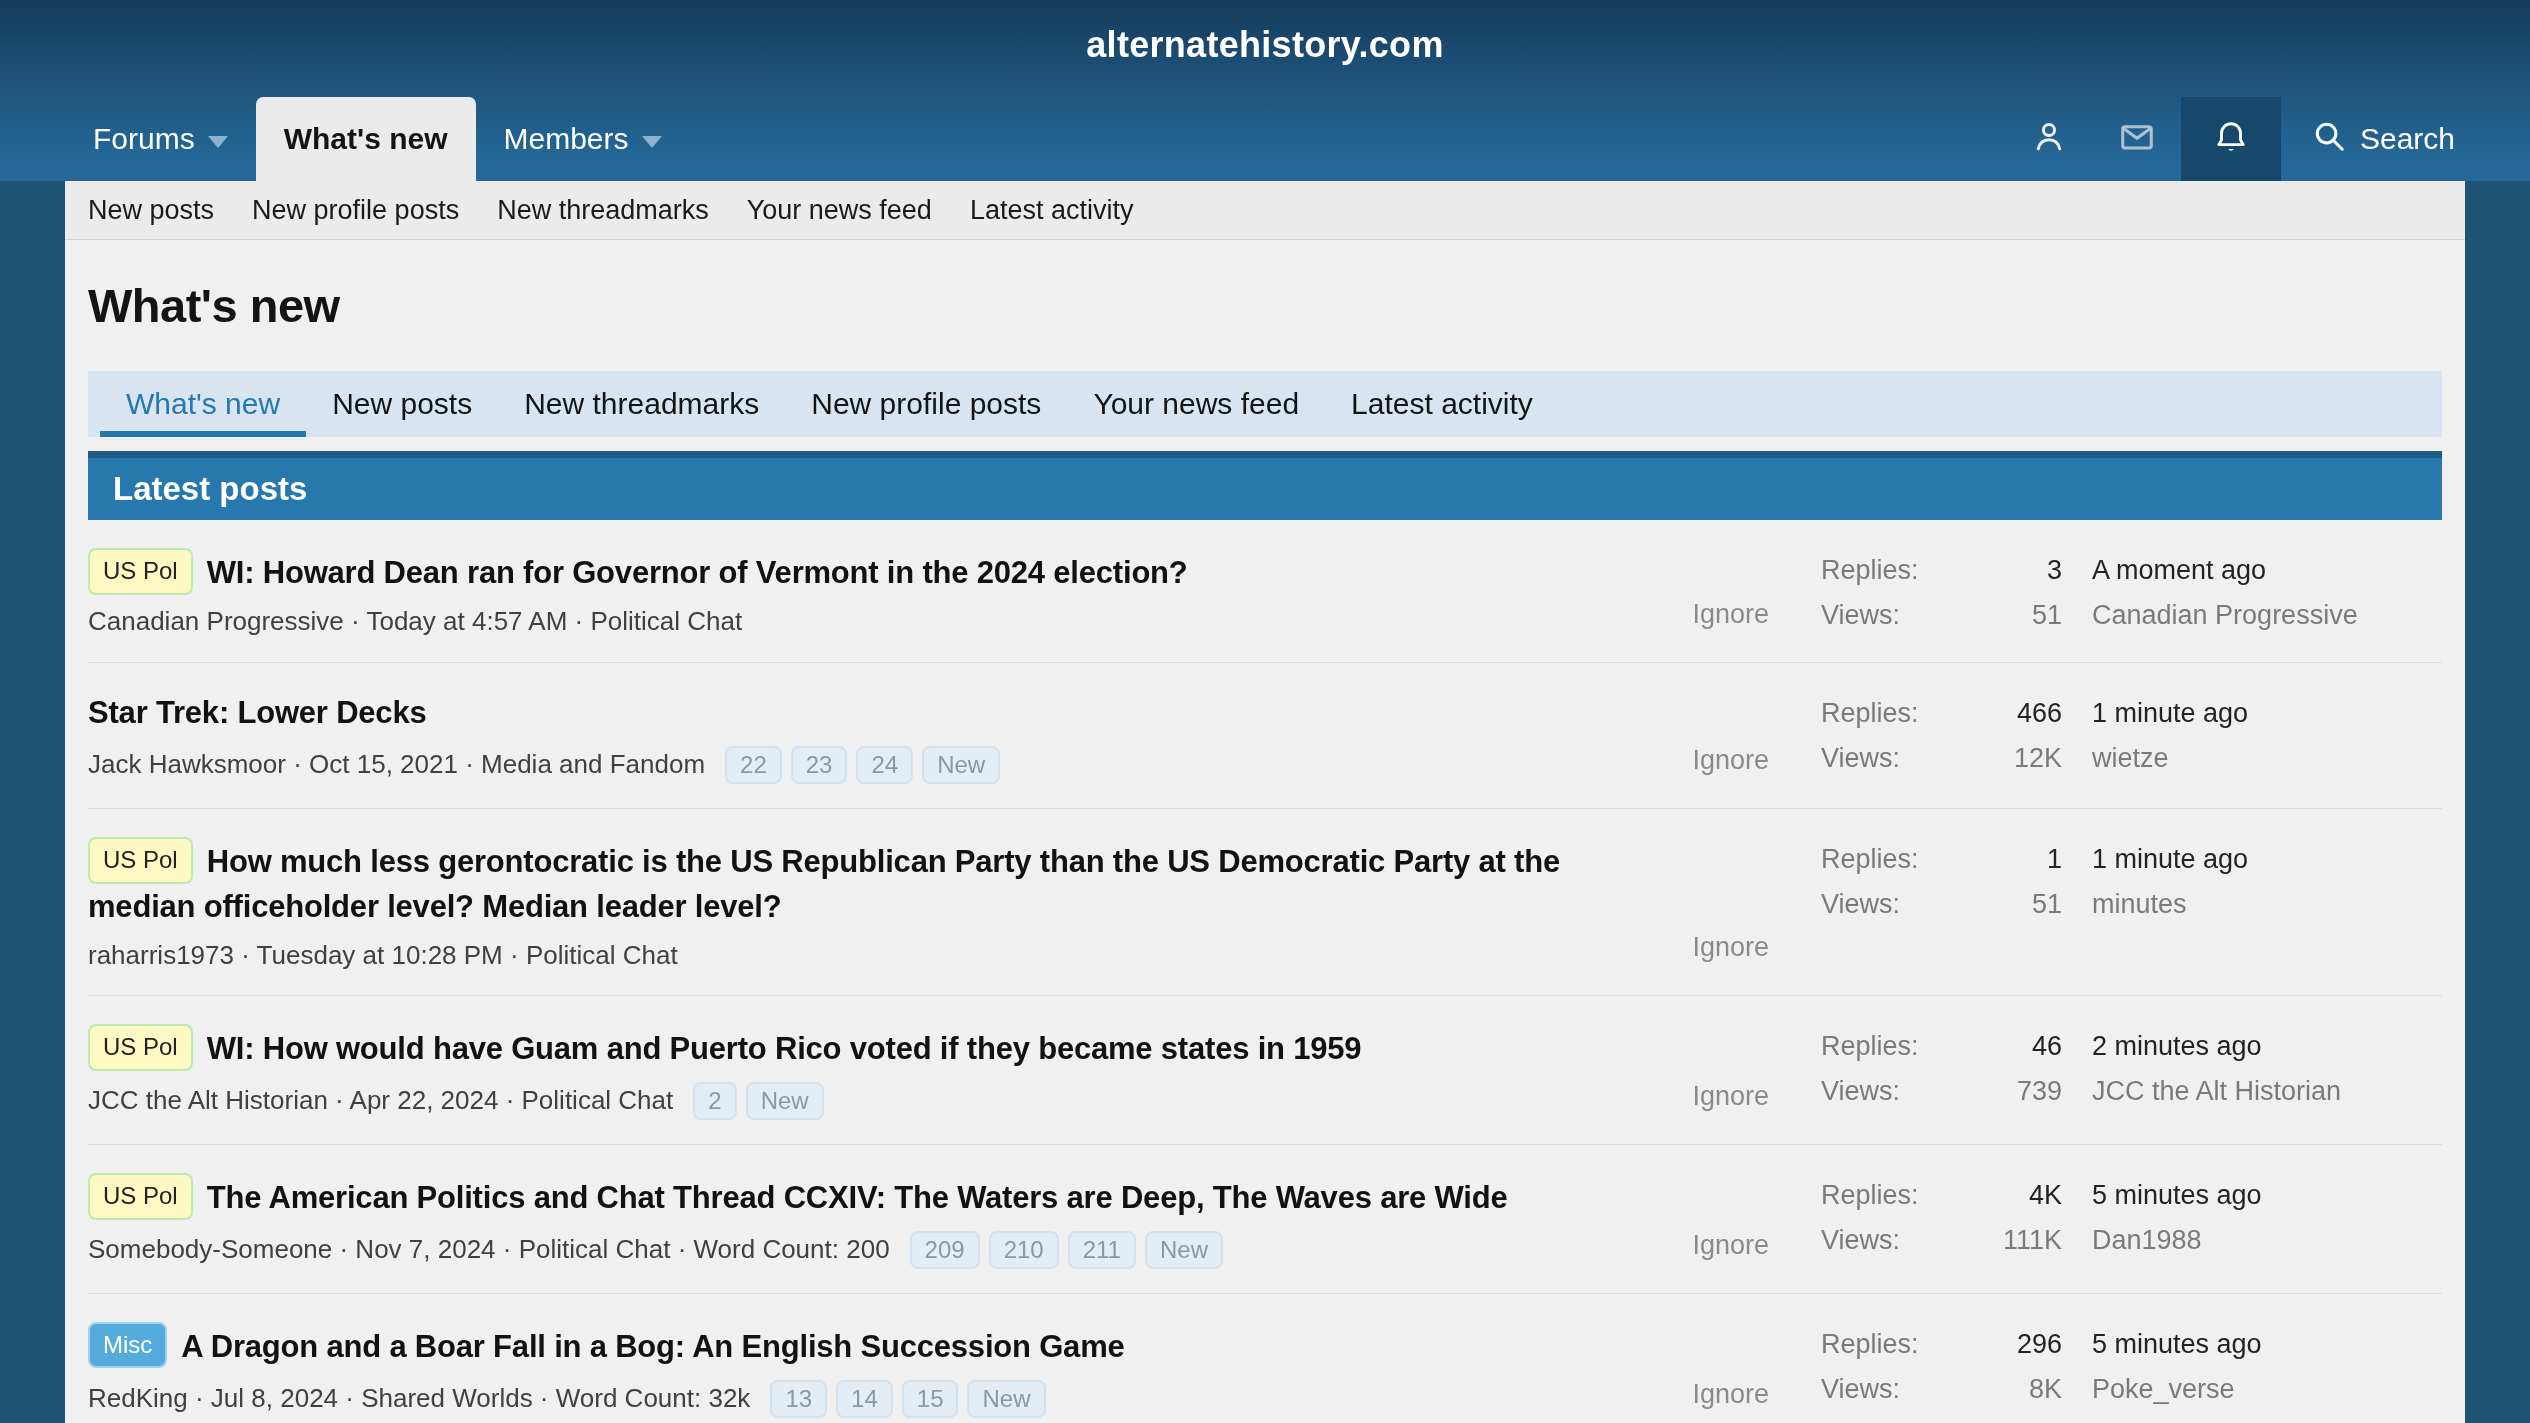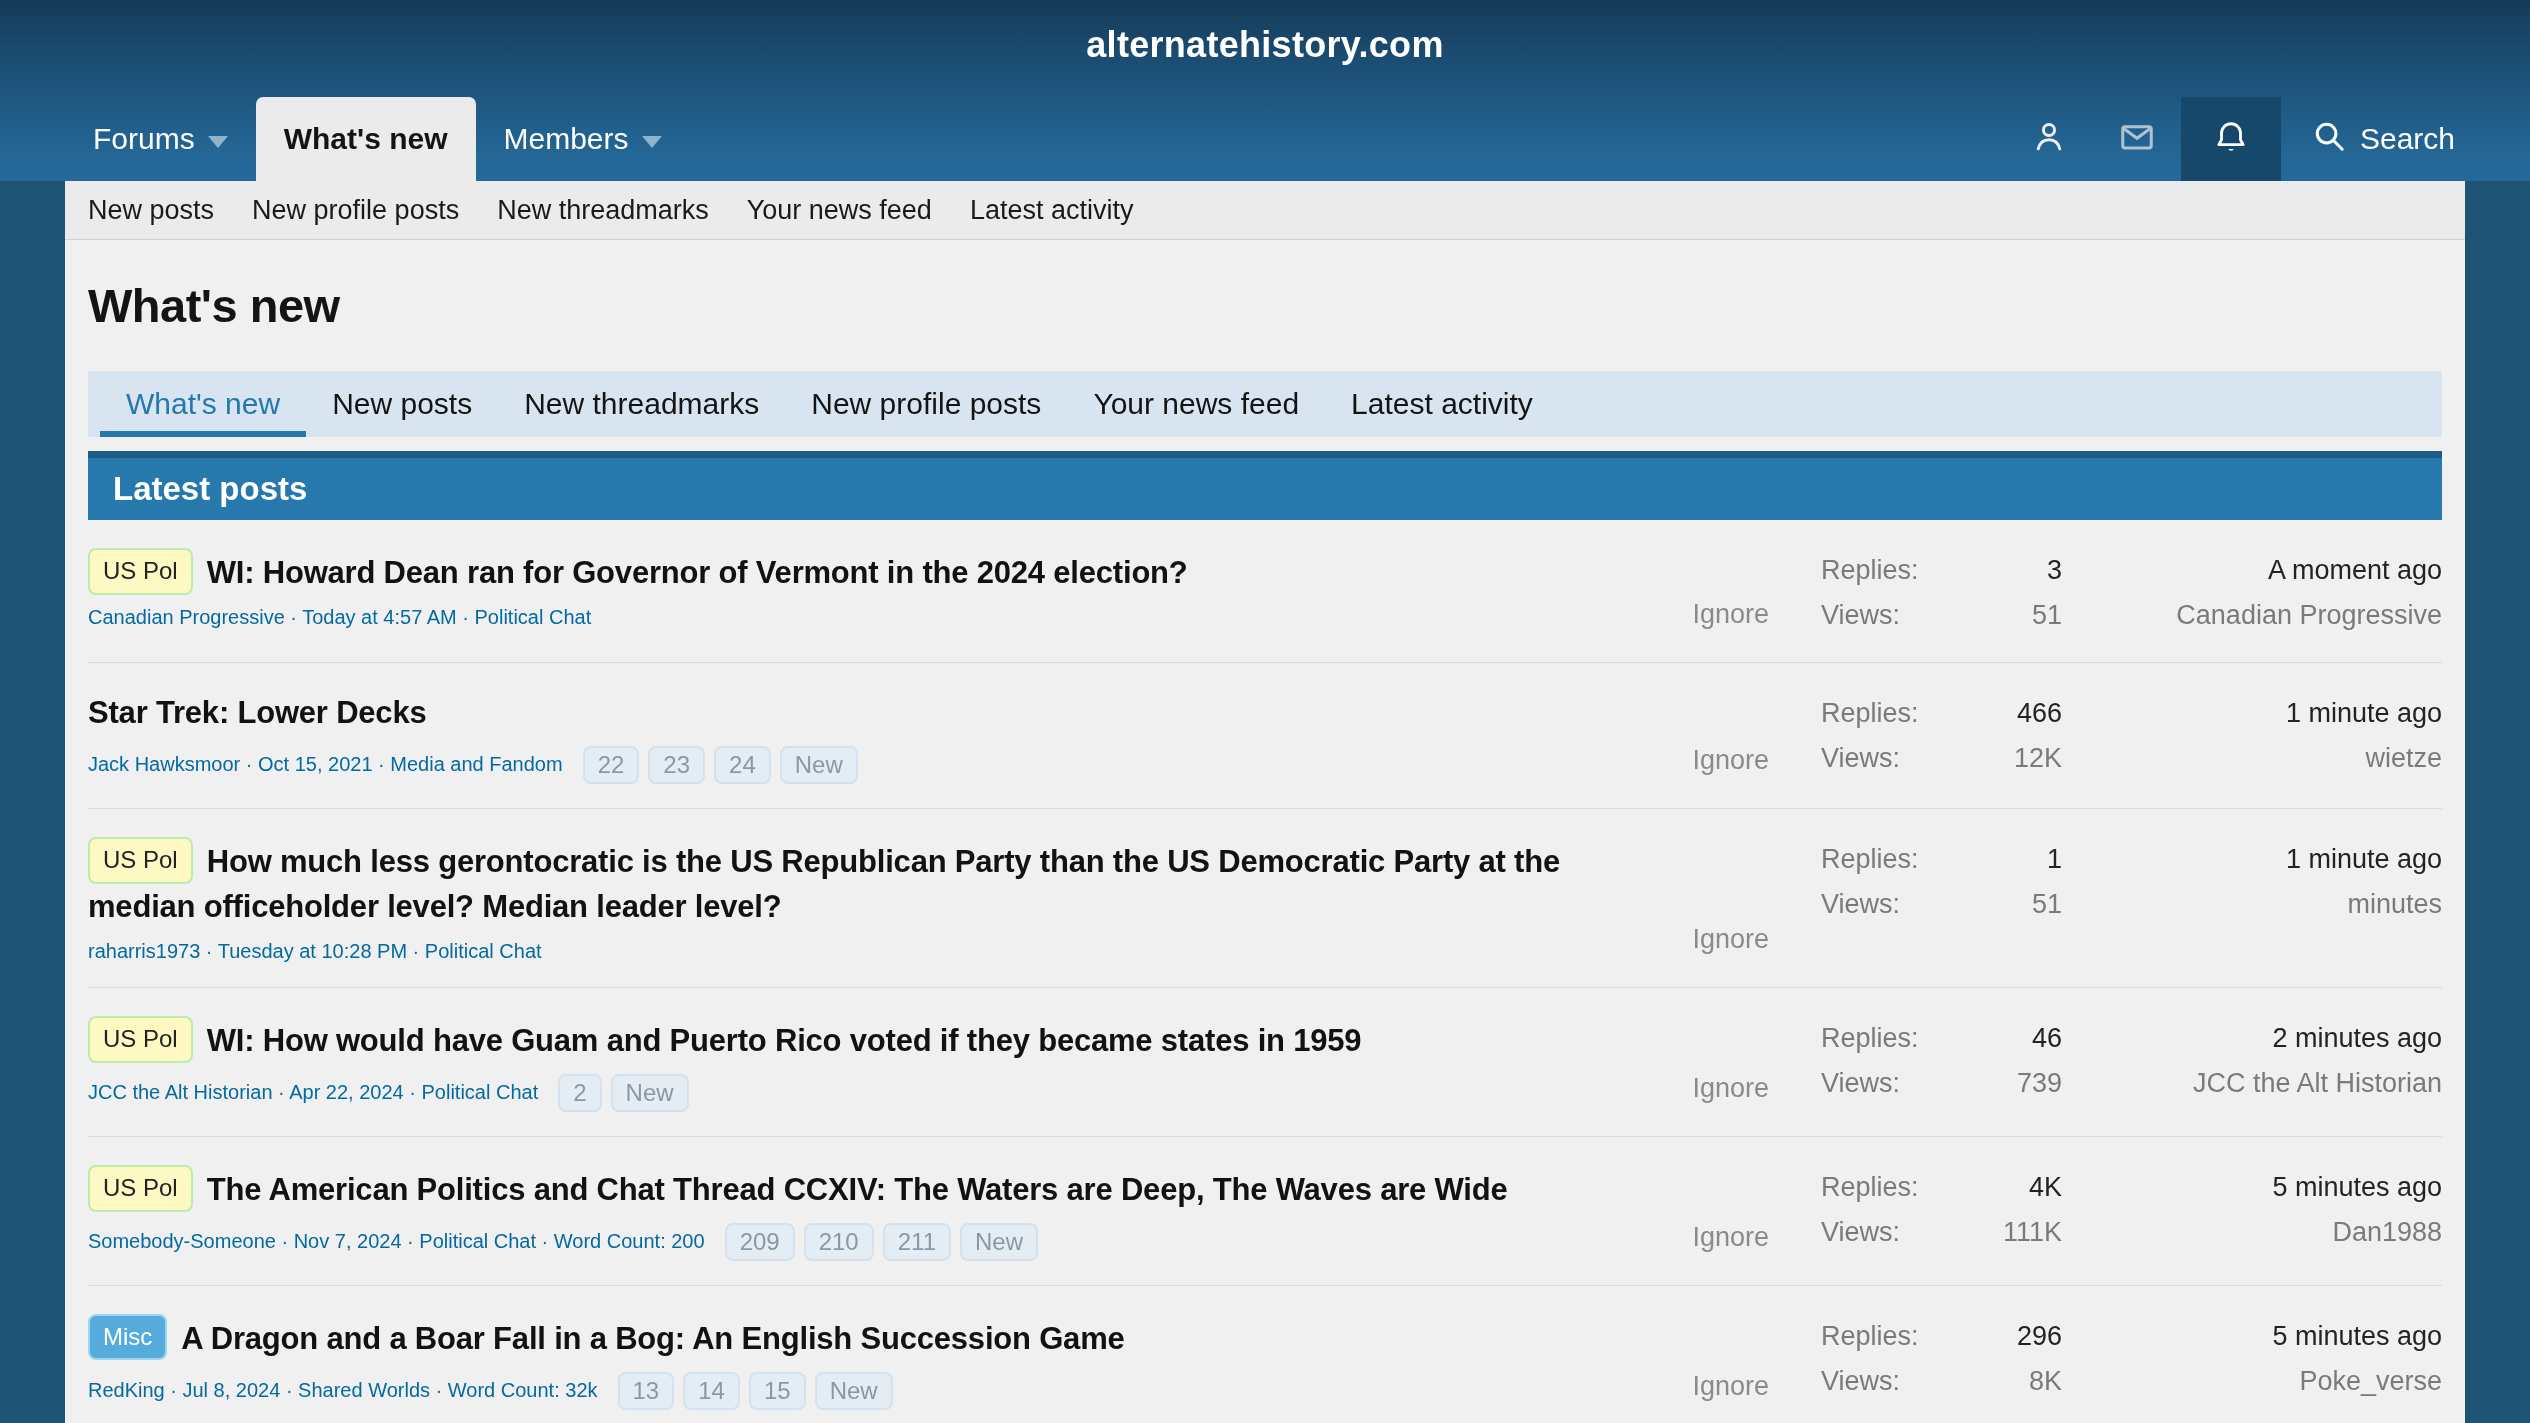--- a/index.html
+++ b/index.html
@@ -74,34 +74,34 @@
   .row-main { flex: 1; min-width: 0; padding-right: 24px; }
   .title-line { line-height: 1.45; }
   .badge {
     display: inline-block; font-size: 24px; padding: 4px 13px;
     border-radius: 8px; margin-right: 14px; vertical-align: 4px; white-space: nowrap;
   }
   .badge.green { background: #fef9c3; border: 2px solid #b9ecae; color: #222222; }
   .badge.blue  { background: #55acdc; border: 2px solid #9fd3ef; color: #ffffff; }
   .thread-title { font-size: 31px; font-weight: bold; color: #121212; letter-spacing: -0.2px; text-decoration: none; cursor: pointer; }
   .meta-line { margin-top: 10px; display: flex; align-items: center; gap: 20px; }
-  .meta-text { font-size: 20px; color: #0369a1; text-align: right; }
+  .meta-text { font-size: 26px; color: #404040; text-align: right; }
   .pages { display: flex; gap: 9px; }
   .page-btn {
     font-size: 24px; color: #8a98a6; background: #e4edf4;
     border: 2px solid #d3e2ee; border-radius: 8px; padding: 3px 13px; cursor: pointer;
   }
   .row-ignore { width: 110px; display: flex; justify-content: flex-end; align-items: flex-end; padding-bottom: 8px; }
   .ignore-link { font-size: 27px; color: #8a8a8a; cursor: pointer; }
   .row-stats { width: 255px; margin-left: 38px; }
   .stat { display: flex; font-size: 27px; line-height: 45px; }
   .stat .lbl { color: #7a7a7a; margin-left: 14px; }
   .stat .val { margin-left: auto; color: #7a7a7a; }
   .stat .val.dark { color: #232323; }
-  .row-last { width: 350px; margin-left: 30px; text-align: right; }
+  .row-last { width: 350px; margin-left: 30px; text-align: left; }
   .last-time { font-size: 27px; color: #232323; line-height: 45px; cursor: pointer; }
   .last-user { font-size: 27px; color: #7a7a7a; line-height: 45px; cursor: pointer; }
 </style>
 </head>
 <body>
 
 <div class="header">
   <div class="site-title">alternatehistory.com</div>
 
   <div class="main-nav">

